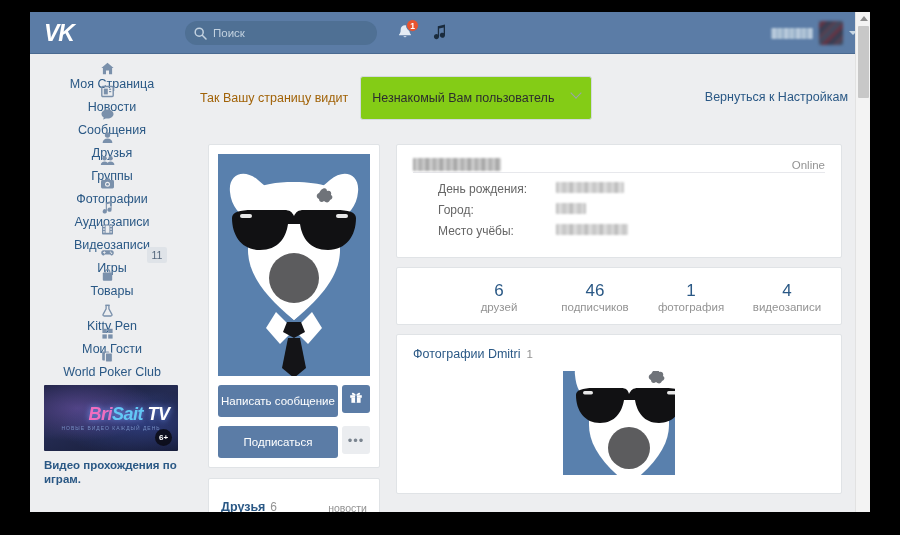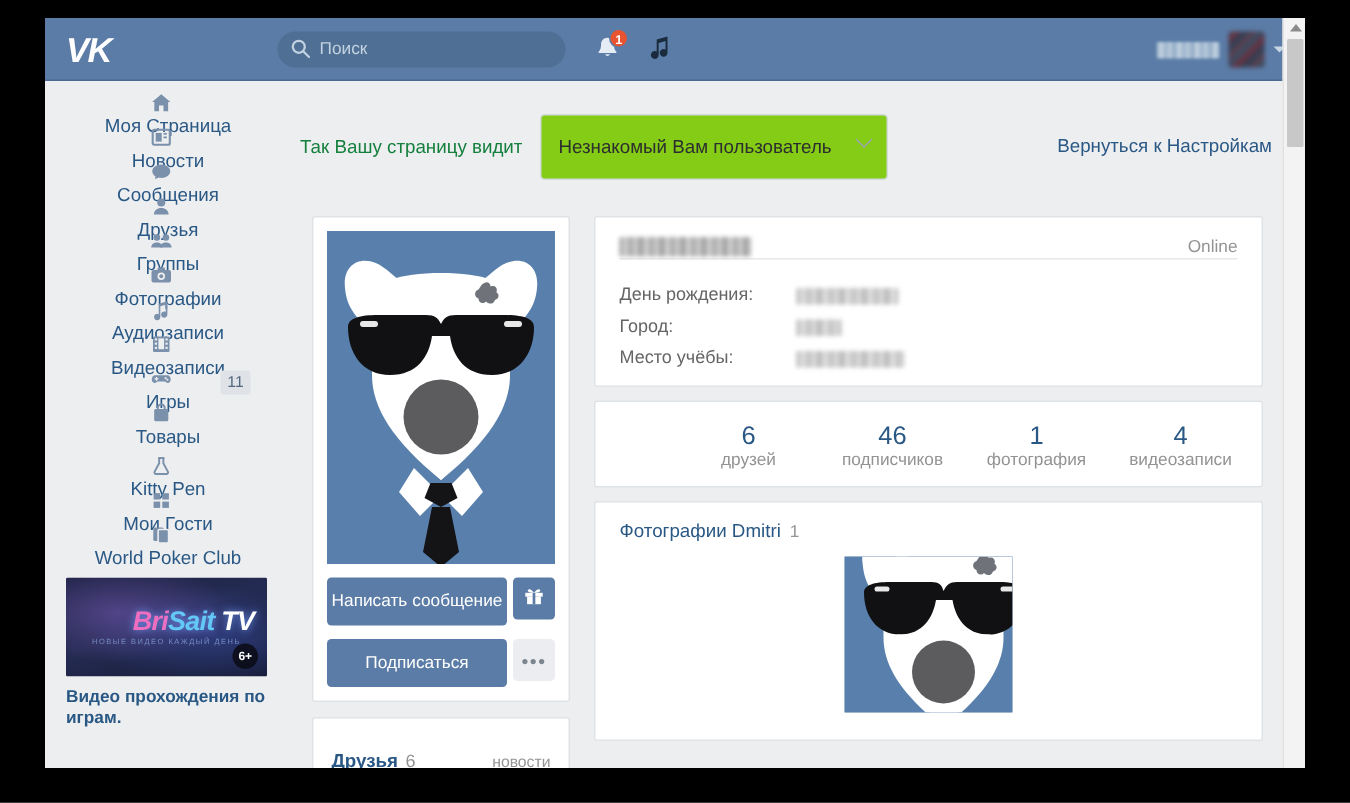--- a/index.html
+++ b/index.html
@@ -164,21 +164,21 @@
     position: absolute; left: 150px; top: 42px;
     width: 690px; height: 458px;
   }
 
   
   #preview-bar {
     position: absolute; left: 20px; top: 28px;
     width: 640px; height: 32px;
     display: flex; align-items: center;
   }
-  #preview-label { font-size: 12.5px; color: #15803d; }
+  #preview-label { font-size: 12.5px; color: #a16207; }
   #preview-select {
     position: relative; margin-left: 12px;
     width: 232px; height: 44px;
     background: #84cc16; border: 1px solid #d3d9de; border-radius: 3px;
     display: flex; align-items: center; cursor: pointer;
   }
   #preview-select-value {
     margin-left: 11px; font-size: 12.5px; color: #2c2d2e;
   }
   #preview-chevron {
@@ -250,21 +250,21 @@
     padding-bottom: 1px; border-bottom: 1px solid #e7e8ec;
   }
   .blur-fullname {
     width: 88px; height: 13px; border-radius: 1px;
     background: repeating-linear-gradient(90deg,
       #9a9a9a 0px, #d6d6d6 4px, #a8a8a8 7px, #cfcfcf 11px, #9f9f9f 14px);
     filter: blur(1.3px);
   }
   #online-status { margin-left: auto; font-size: 11.5px; color: #939393; }
   .info-row {
-    display: flex; align-items: flex-end; height: 21px;
+    display: flex; align-items: flex-start; height: 21px; margin-left: 25px;
   }
   .info-key { width: 118px; font-size: 12px; color: #656565; }
   .blur-val {
     height: 11px; border-radius: 1px;
     background: repeating-linear-gradient(90deg,
       #b4b4b4 0px, #e2e2e2 4px, #c2c2c2 8px, #dcdcdc 12px, #b8b8b8 15px);
     filter: blur(1.3px);
   }
   #info-pad { height: 12px; }
 

